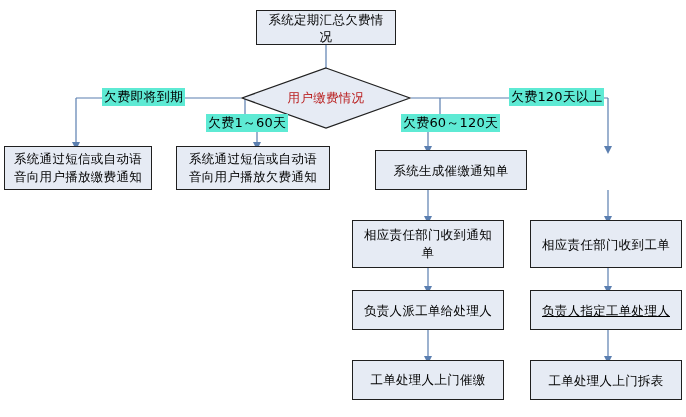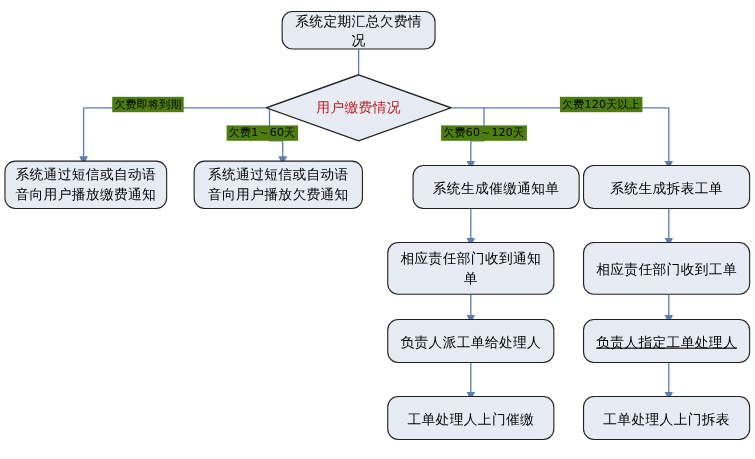--- a/index.html
+++ b/index.html
@@ -23,21 +23,21 @@
     top: 0;
     width: 686px;
     height: 417px;
     pointer-events: none;
   }
   .node {
     position: absolute;
     box-sizing: border-box;
     background: #e6ebf4;
     border: 1px solid #1f1f1f;
-    border-radius: 10px;
+    border-radius: 0;
     display: flex;
     align-items: center;
     justify-content: center;
     text-align: center;
     color: #000000;
     font-size: 12.5px;
     line-height: 17px;
     letter-spacing: 0.3px;
     padding: 2px 6px;
   }
@@ -64,25 +64,25 @@
     height: 100%;
     display: flex;
     align-items: center;
     justify-content: center;
     font-size: 12.5px;
     color: #b91c1c;
     letter-spacing: 0.3px;
   }
   .edge-label {
     position: absolute;
-    font-size: 10px;
+    font-size: 13px;
     color: #000000;
     white-space: nowrap;
     letter-spacing: 0.2px;
-    background: #4d7c0f;
+    background: #5eead4;
     padding: 0 2px;
   }
 </style>
 </head>
 <body>
 
 <div id="canvas">
 
   <svg id="wires" viewBox="0 0 686 417" xmlns="http://www.w3.org/2000/svg">
     <defs>
@@ -140,27 +140,24 @@
 
   <div class="node" style="left:352px; top:150px; width:152px; height:40px;margin-left:23px;">
     <span>系统生成催缴通知单</span>
   </div>
   <div class="node two-line" style="left:352px; top:220px; width:152px; height:48px;">
     <span>相应责任部门收到通知单</span>
   </div>
   <div class="node" style="left:352px; top:290px; width:152px; height:40px;">
     <span>负责人派工单给处理人</span>
   </div>
-  <div class="node" style="left:352px; top:360px; width:152px; height:40px;">
+  <div class="node" style="left:352px; top:360px; width:152px; height:40px;font-family:Liberation Serif, serif;">
     <span>工单处理人上门催缴</span>
   </div>
 
-  <div class="node" style="left:530px; top:150px; width:152px; height:40px;">
-    <span>系统生成拆表工单</span>
-  </div>
   <div class="node" style="left:530px; top:220px; width:152px; height:48px;">
     <span>相应责任部门收到工单</span>
   </div>
   <div class="node" style="left:530px; top:290px; width:152px; height:40px;text-decoration:underline;">
     <span>负责人指定工单处理人</span>
   </div>
   <div class="node" style="left:530px; top:360px; width:152px; height:40px;">
     <span>工单处理人上门拆表</span>
   </div>
 

